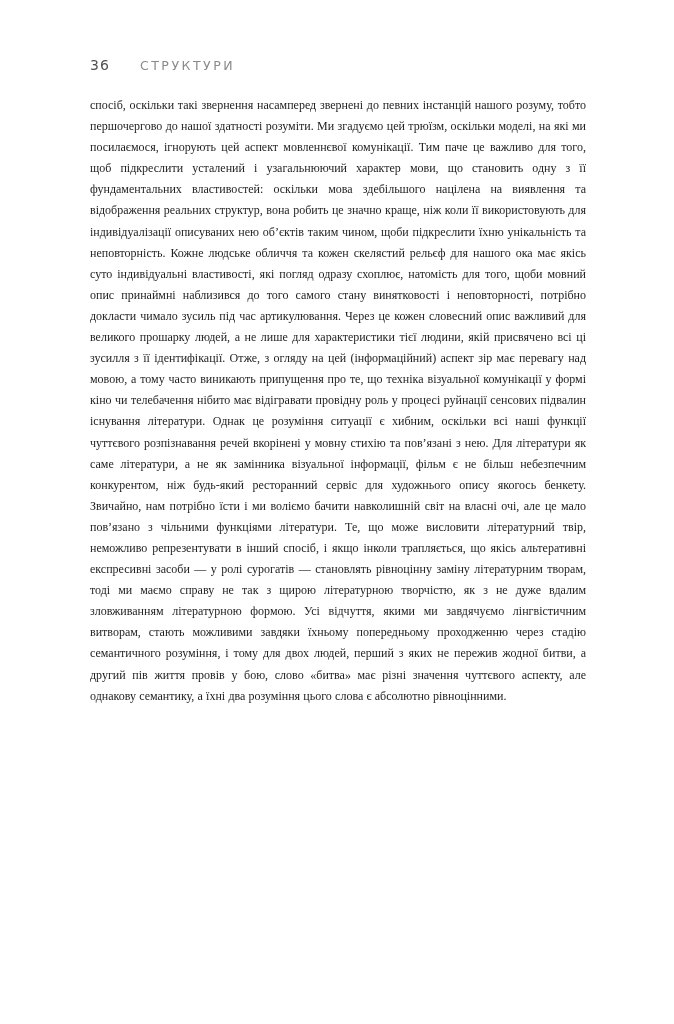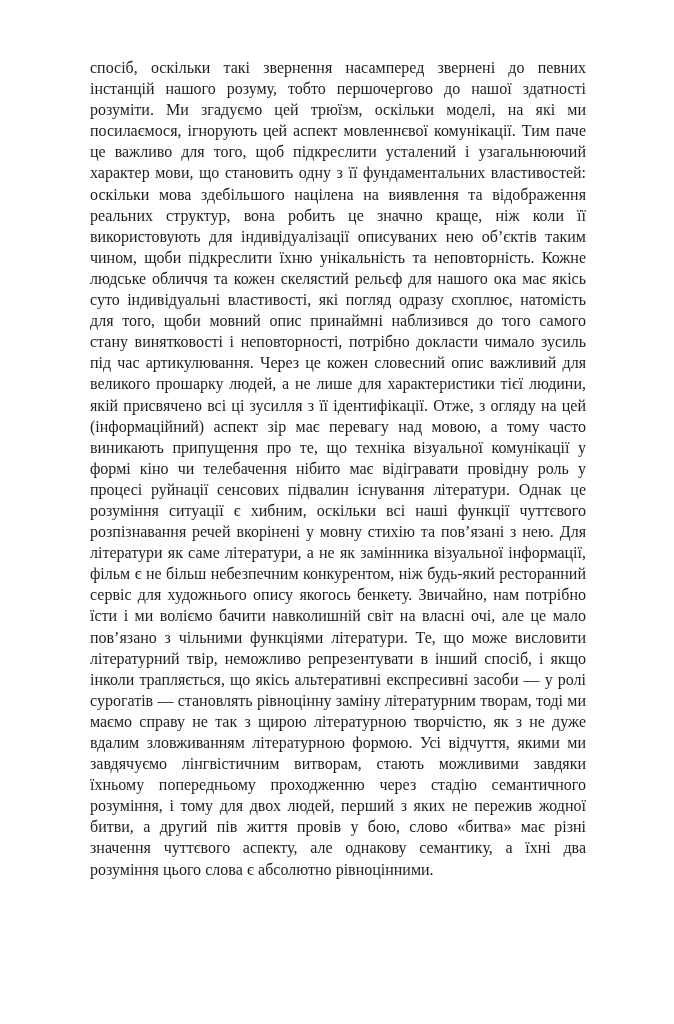--- a/index.html
+++ b/index.html
@@ -35,29 +35,33 @@
   }
   .running-head {
     font-size: 12.5px;
     color: #8a8a8a;
     letter-spacing: 2.5px;
   }
   .page-body {
     width: 496px;
   }
   .body-paragraph {
-    font-size: 16px;
+    font-size: 12px;
     line-height: 21.1px;
     text-align: justify;
     hyphens: auto;
     -webkit-hyphens: auto;
     word-spacing: 0.2px;
   }
 </style>
 </head>
 <body>
 
 <div class="book-page">
+  <header class="page-header">
+    <span class="page-number">36</span>
+    <span class="running-head">СТРУКТУРИ</span>
+  </header>
 
   <main class="page-body">
     <p class="body-paragraph" lang="uk">спосіб, оскільки такі звернення насамперед звернені до певних інстанцій нашого розуму, тобто першочергово до нашої здатності розуміти. Ми згадуємо цей трюїзм, оскільки моделі, на які ми посилаємося, ігнорують цей аспект мовленнєвої комунікації. Тим паче це важливо для того, щоб підкреслити усталений і узагальнюючий характер мови, що становить одну з її фундаментальних властивостей: оскільки мова здебільшого націлена на виявлення та відображення реальних структур, вона робить це значно краще, ніж коли її використовують для індивідуалізації описуваних нею об’єктів таким чином, щоби підкреслити їхню унікальність та неповторність. Кожне людське обличчя та кожен скелястий рельєф для нашого ока має якісь суто індивідуальні властивості, які погляд одразу схоплює, натомість для того, щоби мовний опис принаймні наблизився до того самого стану винятковості і неповторності, потрібно докласти чимало зусиль під час артикулювання. Через це кожен словесний опис важливий для великого прошарку людей, а не лише для характеристики тієї людини, якій присвячено всі ці зусилля з її ідентифікації. Отже, з огляду на цей (інформаційний) аспект зір має перевагу над мовою, а тому часто виникають припущення про те, що техніка візуальної комунікації у формі кіно чи телебачення нібито має відігравати провідну роль у процесі руйнації сенсових підвалин існування літератури. Однак це розуміння ситуації є хибним, оскільки всі наші функції чуттєвого розпізнавання речей вкорінені у мовну стихію та пов’язані з нею. Для літератури як саме літератури, а не як замінника візуальної інформації, фільм є не більш небезпечним конкурентом, ніж будь-який ресторанний сервіс для художнього опису якогось бенкету. Звичайно, нам потрібно їсти і ми воліємо бачити навколишній світ на власні очі, але це мало пов’язано з чільними функціями літератури. Те, що може висловити літературний твір, неможливо репрезентувати в інший спосіб, і якщо інколи трапляється, що якісь альтеративні експресивні засоби — у ролі сурогатів — становлять рівноцінну заміну літературним творам, тоді ми маємо справу не так з щирою літературною творчістю, як з не дуже вдалим зловживанням літературною формою. Усі відчуття, якими ми завдячуємо лінгвістичним витворам, стають можливими завдяки їхньому попередньому проходженню через стадію семантичного розуміння, і тому для двох людей, перший з яких не пережив жодної битви, а другий пів життя провів у бою, слово «битва» має різні значення чуттєвого аспекту, але однакову семантику, а їхні два розуміння цього слова є абсолютно рівноцінними.</p>
   </main>
 </div>
 
 </body></html>

